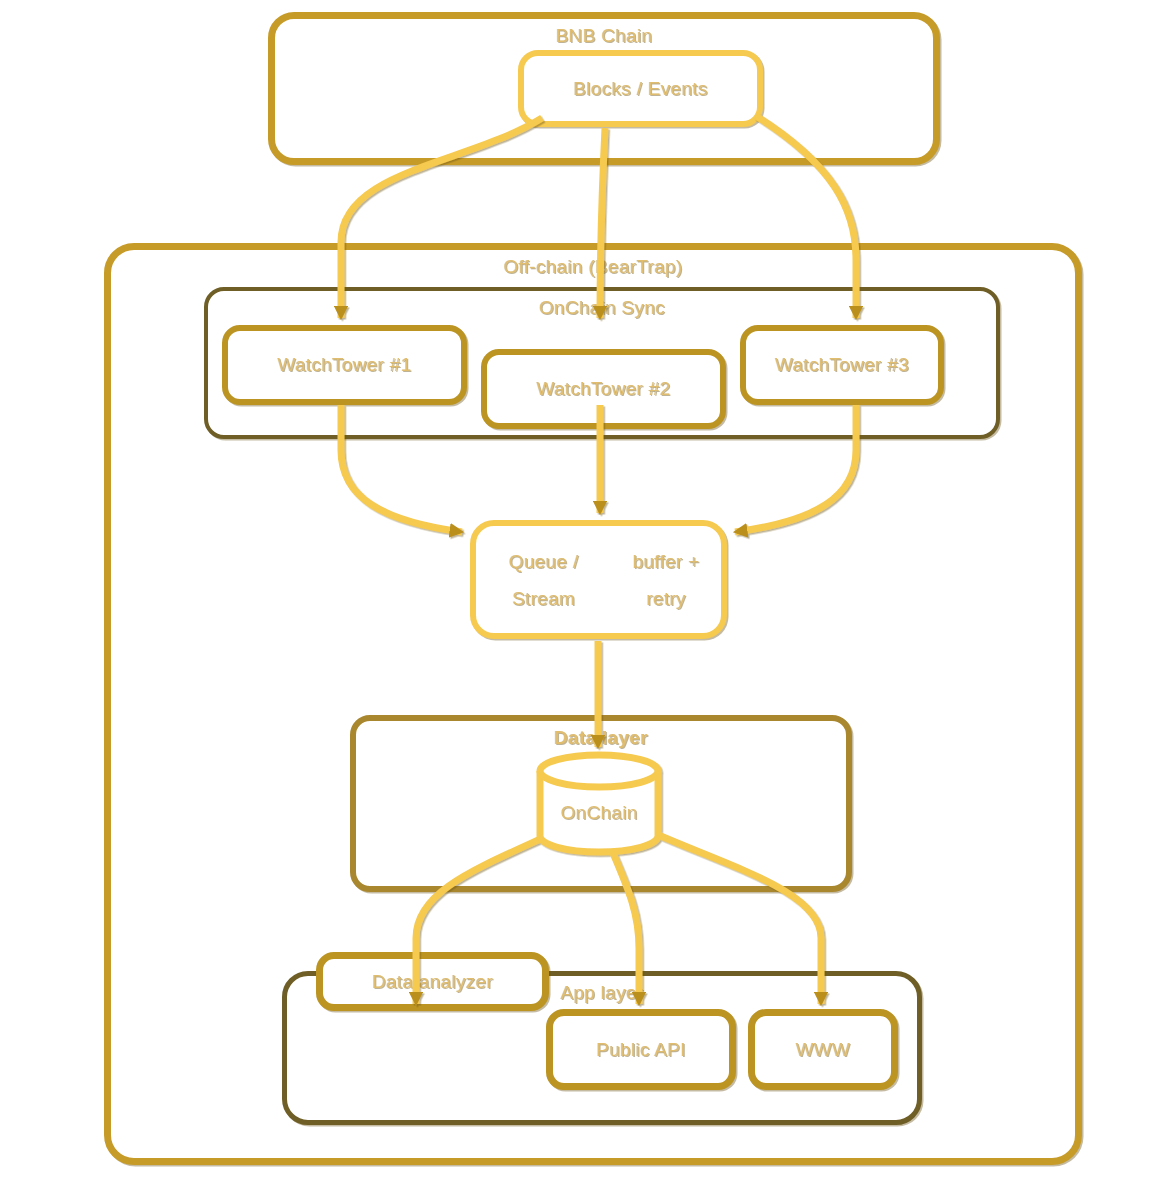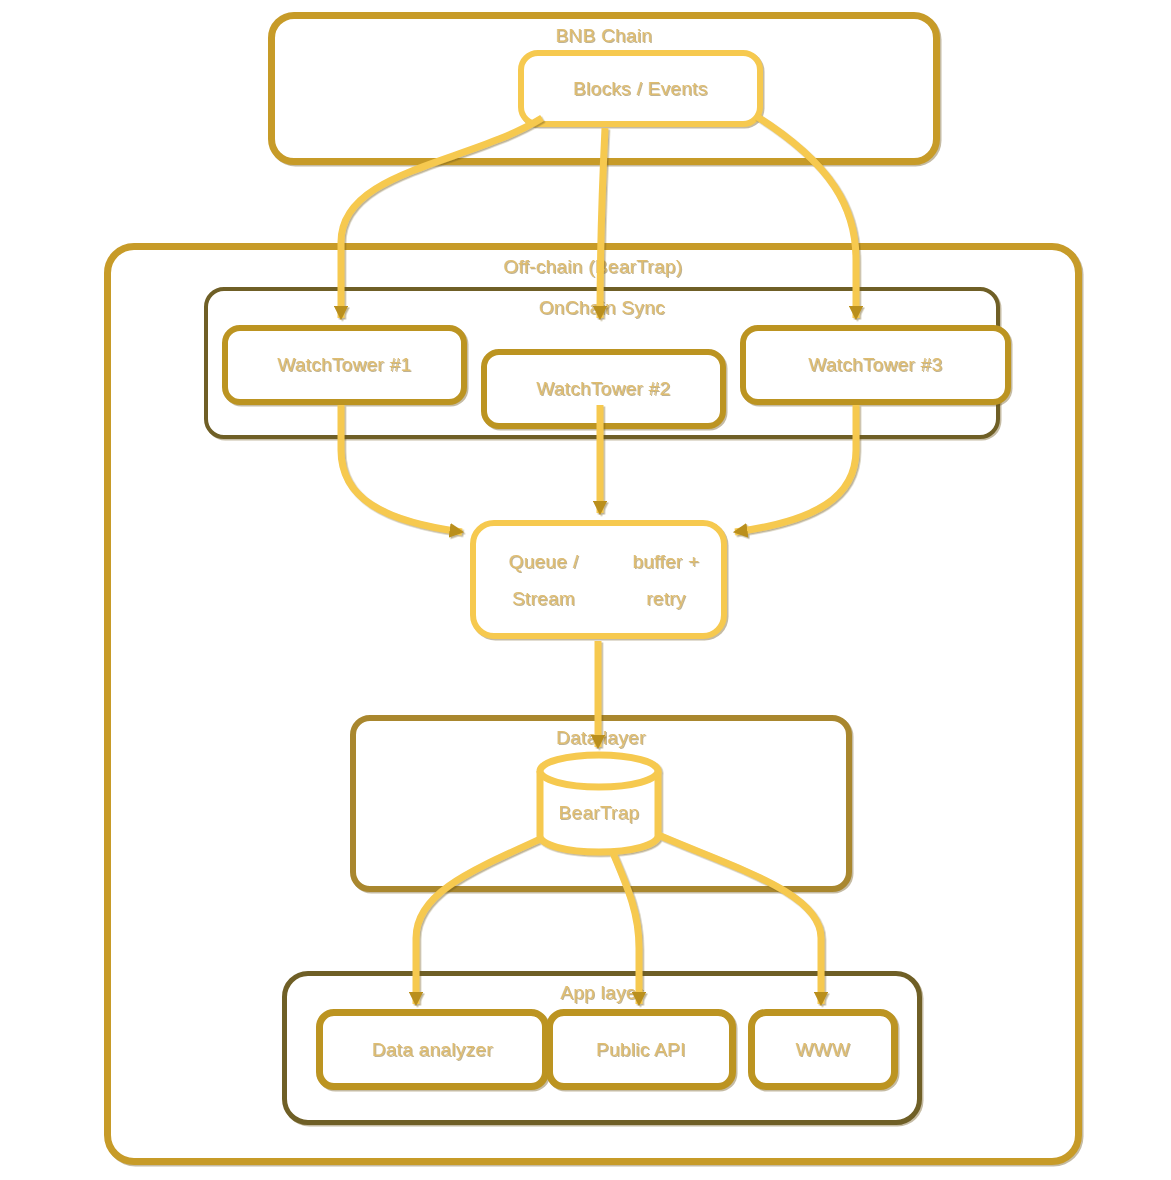--- a/index.html
+++ b/index.html
@@ -18,42 +18,42 @@
     font-family:"Liberation Sans", sans-serif;overflow:hidden;border-radius:18px;
   }
   .box{position:absolute;background:var(--background);box-sizing:border-box;z-index:5;
        box-shadow:1.5px 1.5px 0 rgba(110,86,24,.40);}
   .b-mid   {border:7px solid var(--mid-gold);}
   .b-light {border:6px solid var(--light-gold);padding-left:28px;}
   .b-dark  {border:6px solid var(--dark-gold);padding-left:14px;}
   .b-dark7 {border:7px solid var(--dark-gold);}
   .b-olive4{border:4px solid var(--olive);}
   .b-olive5{border:5px solid var(--olive);}
-  .b-layer {border:6px solid var(--layer-gold);}
+  .b-layer {border:6px solid var(--layer-gold);font-weight:bold;}
 
   .ctitle{position:absolute;left:0;right:0;top:6px;text-align:center;
           font-size:19px;color:var(--text-gold);letter-spacing:.3px;
           text-shadow:1px 1px 0 rgba(110,86,24,.45), -0.5px -0.5px 0 rgba(110,86,24,.18);}
   .nlabel{position:absolute;inset:0;display:flex;align-items:center;justify-content:center;
           font-size:19px;color:var(--text-gold);letter-spacing:.3px;text-align:center;
           text-shadow:1px 1px 0 rgba(110,86,24,.45), -0.5px -0.5px 0 rgba(110,86,24,.18);}
   .twoline{flex-direction:row;line-height:37px;}
 
   
   #bnb       {left:268px;top:12px;width:672px;height:153px;border-radius:26px;}
   #blocks    {left:518px;top:50px;width:245px;height:77px;border-radius:20px;}
   #offchain  {left:104px;top:243px;width:978px;height:922px;border-radius:30px;}
   #sync      {left:204px;top:287px;width:796px;height:152px;border-radius:20px;}
   #wt1       {left:222px;top:325px;width:245px;height:80px;border-radius:18px;}
   #wt2       {left:481px;top:325px;width:245px;height:80px;border-radius:18px;margin-top:24px;}
-  #wt3       {left:740px;top:325px;width:271px;height:80px;border-radius:18px;}
+  #wt3       {left:740px;top:325px;width:204px;height:80px;border-radius:18px;}
   #queue     {left:470px;top:520px;width:257px;height:119px;border-radius:24px;}
   #datalayer {left:350px;top:715px;width:502px;height:177px;border-radius:20px;}
   #applayer  {left:282px;top:971px;width:640px;height:154px;border-radius:26px;}
-  #app1      {left:300px;top:1009px;width:233px;height:81px;border-radius:18px;margin-left:16px;}
+  #app1      {left:300px;top:952px;width:233px;height:59px;border-radius:18px;margin-left:16px;}
   #app2      {left:546px;top:1009px;width:190px;height:81px;border-radius:18px;}
   #app3      {left:748px;top:1009px;width:150px;height:81px;border-radius:18px;}
 
   #arrow-layer{position:absolute;left:0;top:0;z-index:20;pointer-events:none;}
   #arrow-layer path.flow{fill:none;stroke:var(--light-gold);stroke-width:7;}
   #arrow-layer .ah{fill:var(--arrowhead-gold);}
   #arrow-layer .cyl{fill:var(--background);stroke:var(--light-gold);stroke-width:7;}
 
   #db-label{left:540px;top:798px;width:118px;height:30px;position:absolute;z-index:30;
             display:flex;align-items:center;justify-content:center;font-size:19px;
@@ -135,15 +135,15 @@
 
       <path class="flow" marker-end="url(#ah)" d="M 560 830 C 478 868 416 890 416 938 L 416 1004"></path>
       <path class="flow" marker-end="url(#ah)" d="M 610 846 C 630 892 639 915 639 948 L 639 1004"></path>
       <path class="flow" marker-end="url(#ah)" d="M 640 827 C 726 866 821 890 821 938 L 821 1004"></path>
 
       <path class="cyl" d="M 540 771 L 540 836 A 59 16 0 0 0 658 836 L 658 771"></path>
       <ellipse class="cyl" cx="599" cy="771" rx="59" ry="16"></ellipse>
     </g>
   </svg>
 
-  <div id="db-label">BearTrap</div>
+  <div id="db-label">OnChain</div>
 
 </div>
 
 </body></html>

